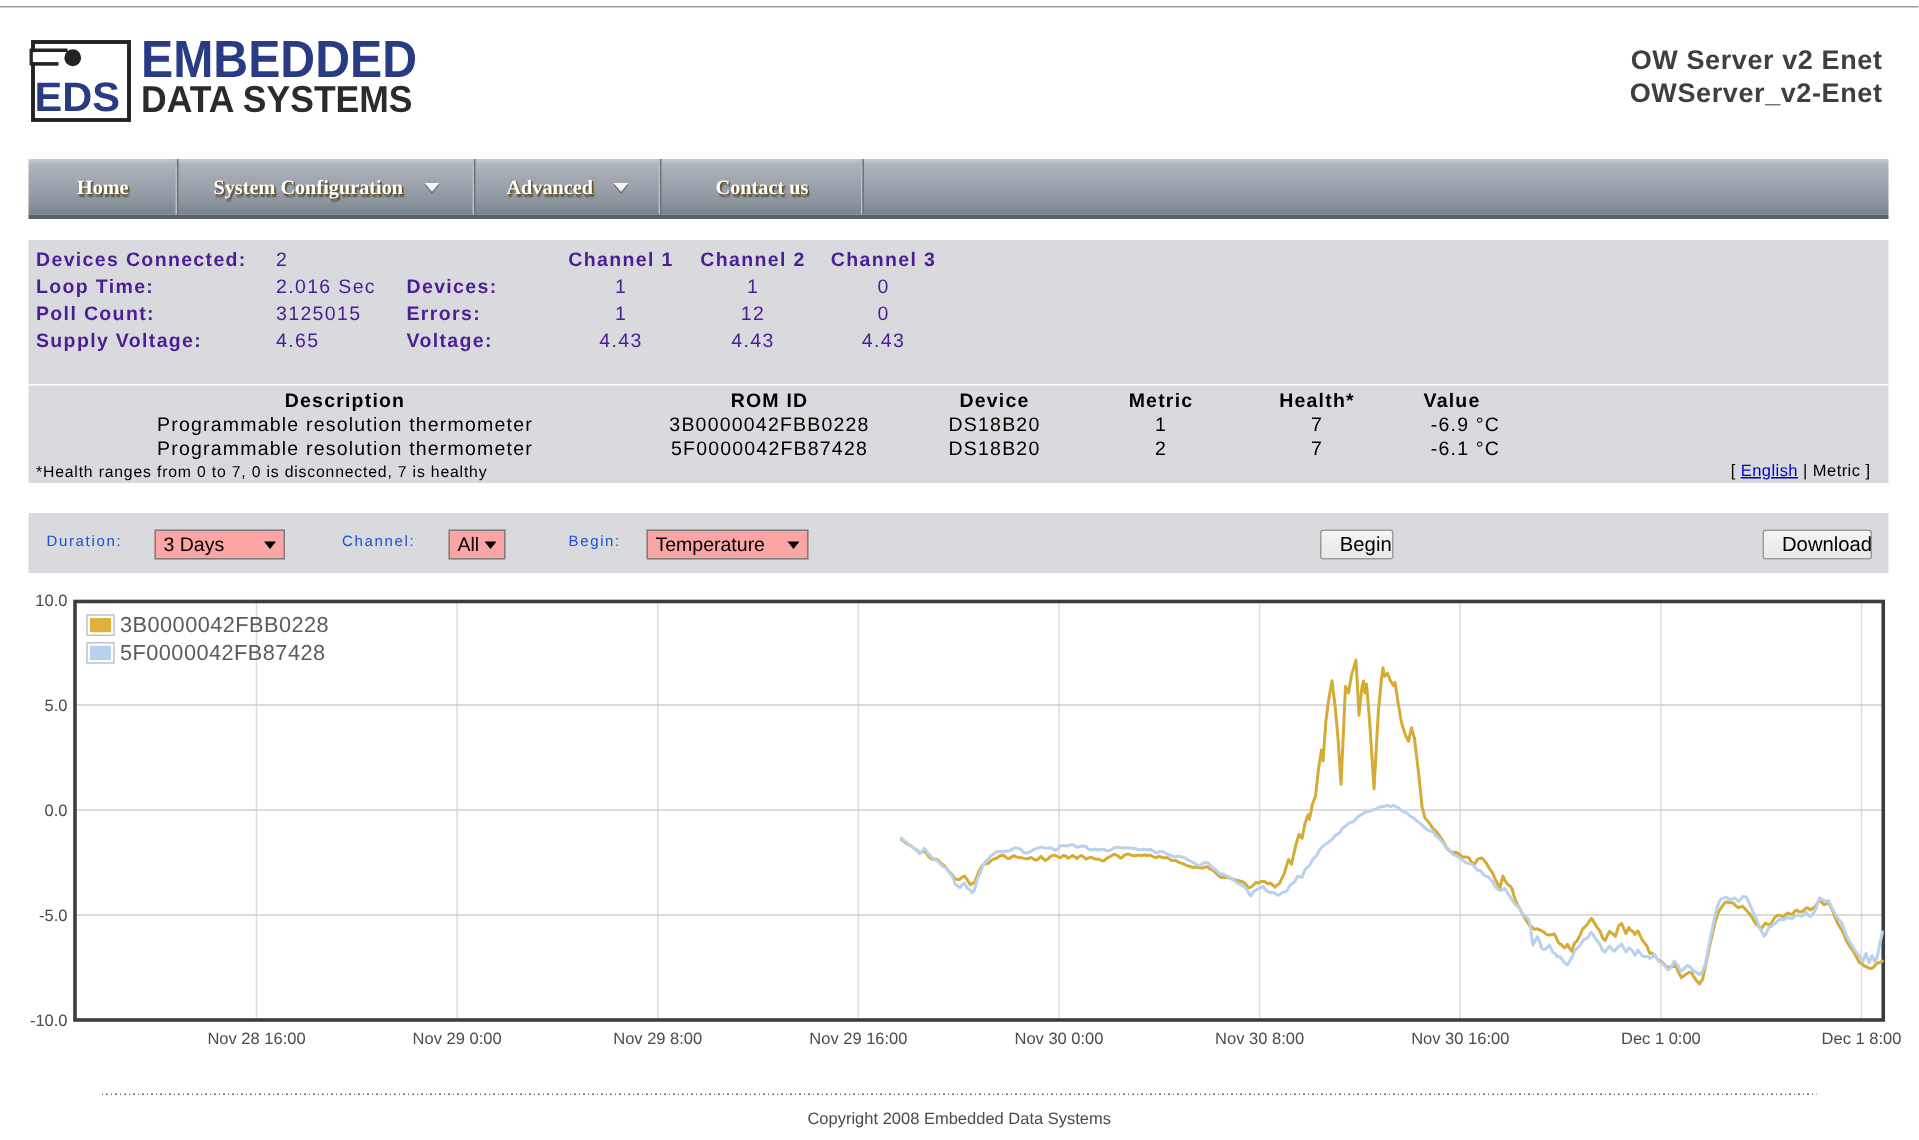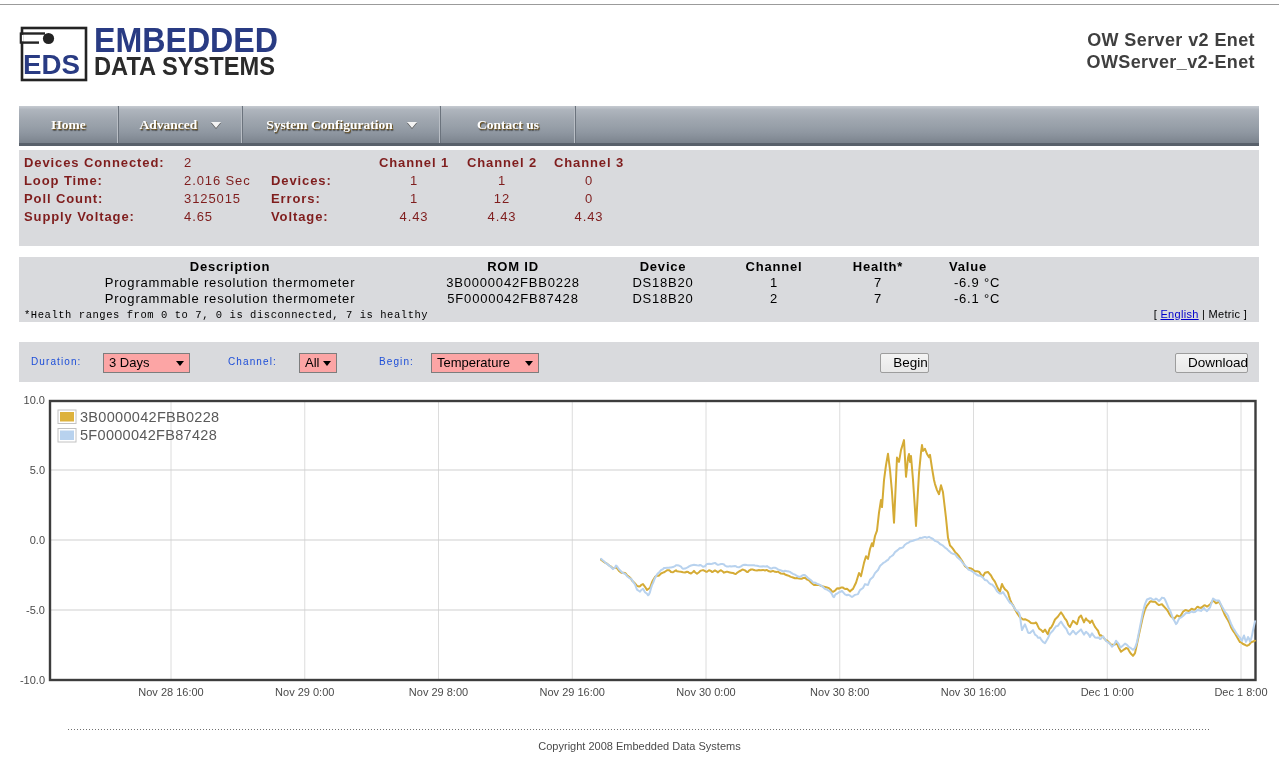--- a/index.html
+++ b/index.html
@@ -13,29 +13,29 @@
 
 #nav { left:19px; top:106px; width:1240px; height:40px; display:flex;
   background:linear-gradient(180deg,#c6cbd1 0%,#afb5bd 10%,#9fa6af 38%,#99a1aa 52%,#8f97a1 72%,#848c96 88%,#7b838d 100%);
   border-bottom:3px solid #59616b; }
 #nav .cell { height:100%; display:flex; align-items:center; justify-content:center;
   border-right:1px solid #6b737d; box-shadow:inset -1px 0 0 #b9bec5;font-family:Liberation Serif, serif; }
 #nav .cell span { color:#fff; font-weight:bold; font-size:13.5px; text-shadow:1px 1px 0 #6b5322, 1px 2px 1px rgba(45,45,45,.65); }
 #nav .arr { width:0; height:0; border-left:5px solid transparent; border-right:5px solid transparent; border-top:6px solid #f4f4f4; margin-left:14px; filter:drop-shadow(0 1px 0 #555);}
 
 .gray { left:19px; width:1240px; background:#d9dadd; }
-#status { top:150px; height:96px; font-size:13px; color:#7f1d1d; letter-spacing:0.9px; }
+#status { top:160px; height:96px; font-size:13px; color:#4c1d95; letter-spacing:0.9px; }
 #status .row { position:absolute; left:0; width:100%; height:18px; line-height:18px; }
 #status b { font-weight:bold; }
 .lab { position:absolute; }
 .ralign { text-align:left; }
 .center { transform:translateX(-50%); text-align:center; }
 #devtable { top:257px; height:65px; font-size:13px; color:#000; letter-spacing:0.8px; }
 #devtable .row { position:absolute; left:0; width:100%; height:16px; line-height:16px; }
-#note { position:absolute; left:5px; top:52px; font-size:10.5px; color:#000; letter-spacing:0.55px;font-family:Liberation Mono, monospace; }
+#note { position:absolute; left:5px; top:52px; font-size:10.5px; color:#000; letter-spacing:0.55px; }
 #units { position:absolute; right:12px; top:51px; font-size:11px; color:#000; letter-spacing:0.3px; }
 #units a { color:#0000cc; }
 #controls { top:342px; height:40px; }
 #controls .lbl { position:absolute; top:0; height:40px; line-height:40px; font-size:10px; color:#1d4ed8; letter-spacing:1.1px; }
 .sel { position:absolute; top:11px; height:20px; background:#fca5a5; border:1px solid #7d7d7d; font-size:13px; color:#000; line-height:18px; padding-left:5px; }
 .sel .tri { position:absolute; right:5px; top:7px; width:0; height:0; border-left:4px solid transparent; border-right:4px solid transparent; border-top:5px solid #000; }
 .btn { position:absolute; top:11px; height:20px; background:linear-gradient(180deg,#f4f4f4,#e8e8e8); border:1px solid #9d9d9d; border-radius:2px; font-size:13.5px; color:#000; text-align:center; line-height:18px;padding-left:12px; }
 
 #dots { left:68px; top:729px; width:1143px; height:1px; background-image:repeating-linear-gradient(90deg,#707070 0 1px,transparent 1px 3px); }
 #copyright { left:0; top:740px; width:1279px; text-align:center; font-size:11px; color:#4a4a4a; }
@@ -56,26 +56,26 @@
     <text x="80" y="31.5" font-family="Liberation Sans" font-weight="bold" font-size="35" fill="#293b83" textLength="184" lengthAdjust="spacingAndGlyphs">EMBEDDED</text>
     <text x="80" y="54.5" font-family="Liberation Sans" font-weight="bold" font-size="25" fill="#2b2b2b" textLength="181" lengthAdjust="spacingAndGlyphs">DATA SYSTEMS</text>
   </svg>
 
   <div class="abs" id="hdrtitle">OW Server v2 Enet<br>OWServer_v2-Enet</div>
 
   <div class="abs" id="nav">
     <div class="cell" style="width:100px">
         <span>Home</span>
       </div>
+    <div class="cell" style="width:198px">
+        <span>System Configuration</span>
+        <div class="arr"></div>
+      </div>
     <div class="cell" style="width:124px">
         <span>Advanced</span>
-        <div class="arr"></div>
-      </div>
-    <div class="cell" style="width:198px">
-        <span>System Configuration</span>
         <div class="arr"></div>
       </div>
     <div class="cell" style="width:135px">
         <span>Contact us</span>
       </div>
     <div class="cell" style="flex:1; border-right:none; box-shadow:none;"></div>
   </div>
 
   <div class="abs gray" id="status">
     <div class="row" style="top:4px">
@@ -109,21 +109,21 @@
       <span class="lab center" style="left:483px">4.43</span>
       <span class="lab center" style="left:570px">4.43</span>
     </div>
   </div>
 
   <div class="abs gray" id="devtable">
     <div class="row" style="top:2px">
       <b class="lab center" style="left:211px">Description</b>
       <b class="lab center" style="left:494px">ROM ID</b>
       <b class="lab center" style="left:644px">Device</b>
-      <b class="lab center" style="left:755px">Channel</b>
+      <b class="lab center" style="left:755px">Metric</b>
       <b class="lab center" style="left:859px">Health*</b>
       <b class="lab center" style="left:949px">Value</b>
     </div>
     <div class="row" style="top:18px">
       <span class="lab center" style="left:211px">Programmable resolution thermometer</span>
       <span class="lab center" style="left:494px">3B0000042FBB0228</span>
       <span class="lab center" style="left:644px">DS18B20</span>
       <span class="lab center" style="left:755px">1</span>
       <span class="lab center" style="left:859px">7</span>
       <span class="lab center" style="left:958px">-6.9 °C</span>

